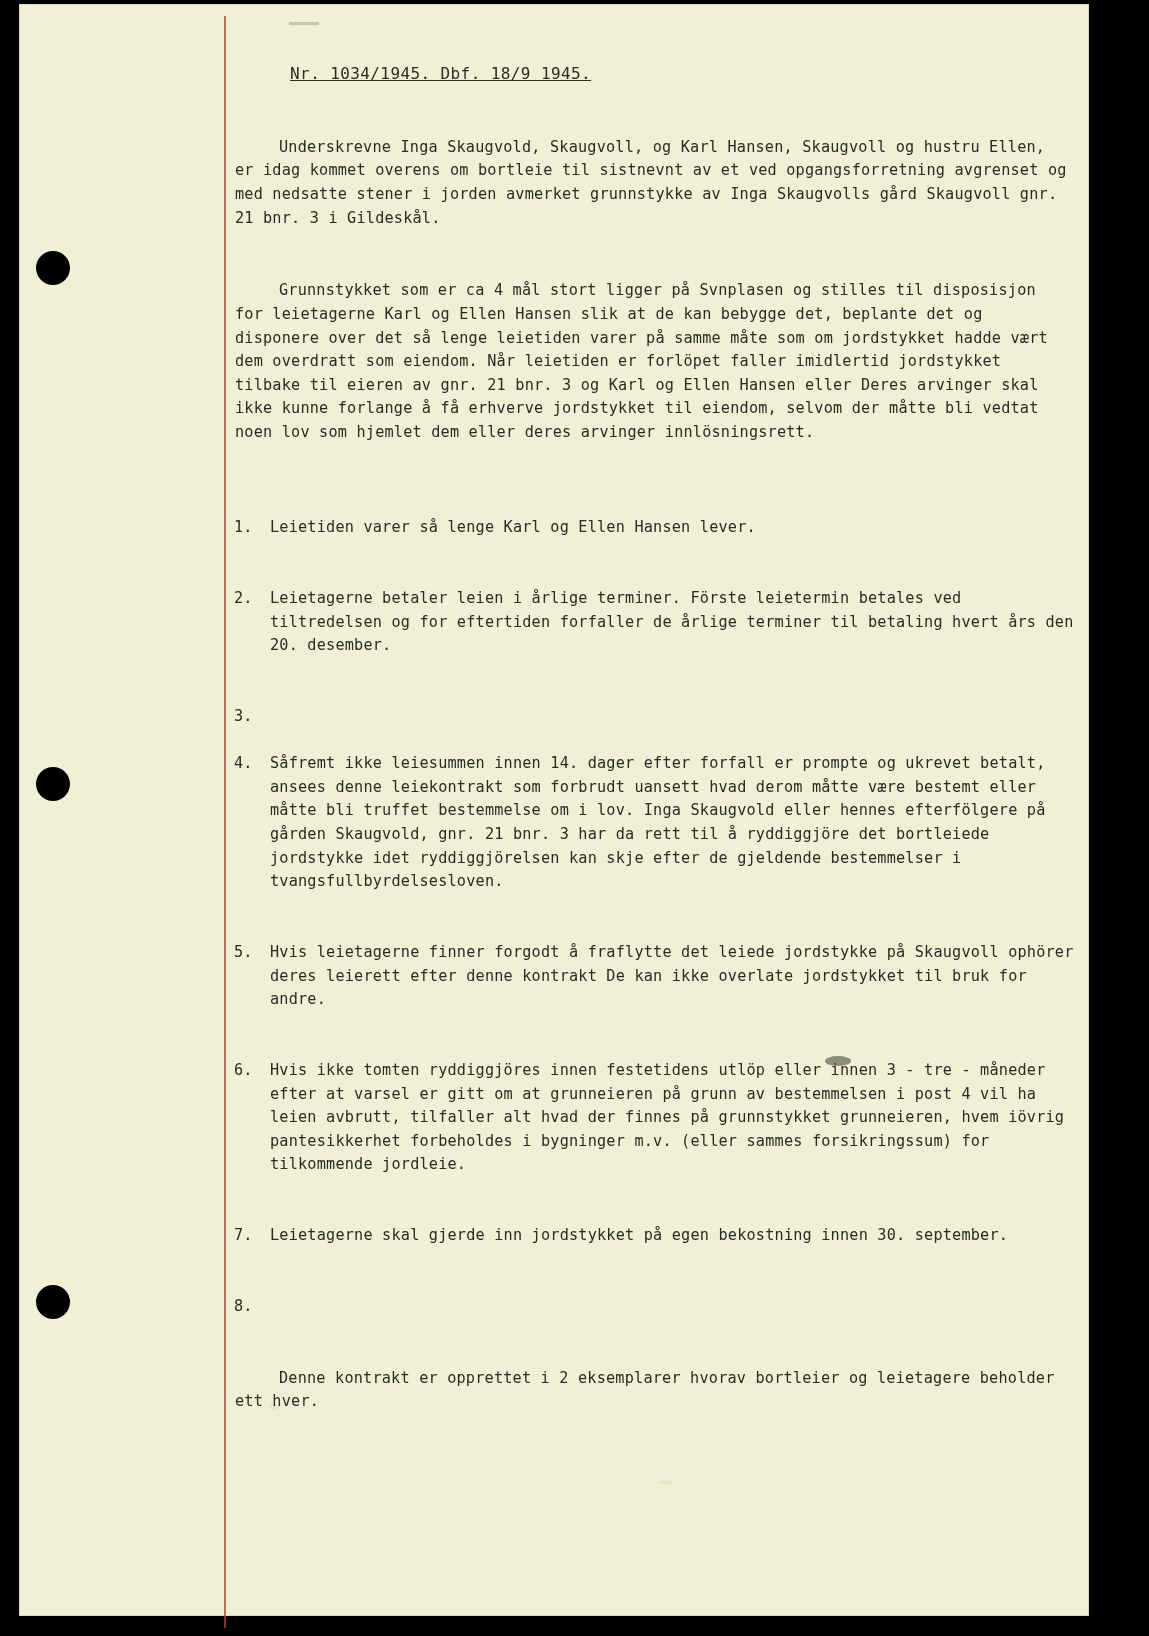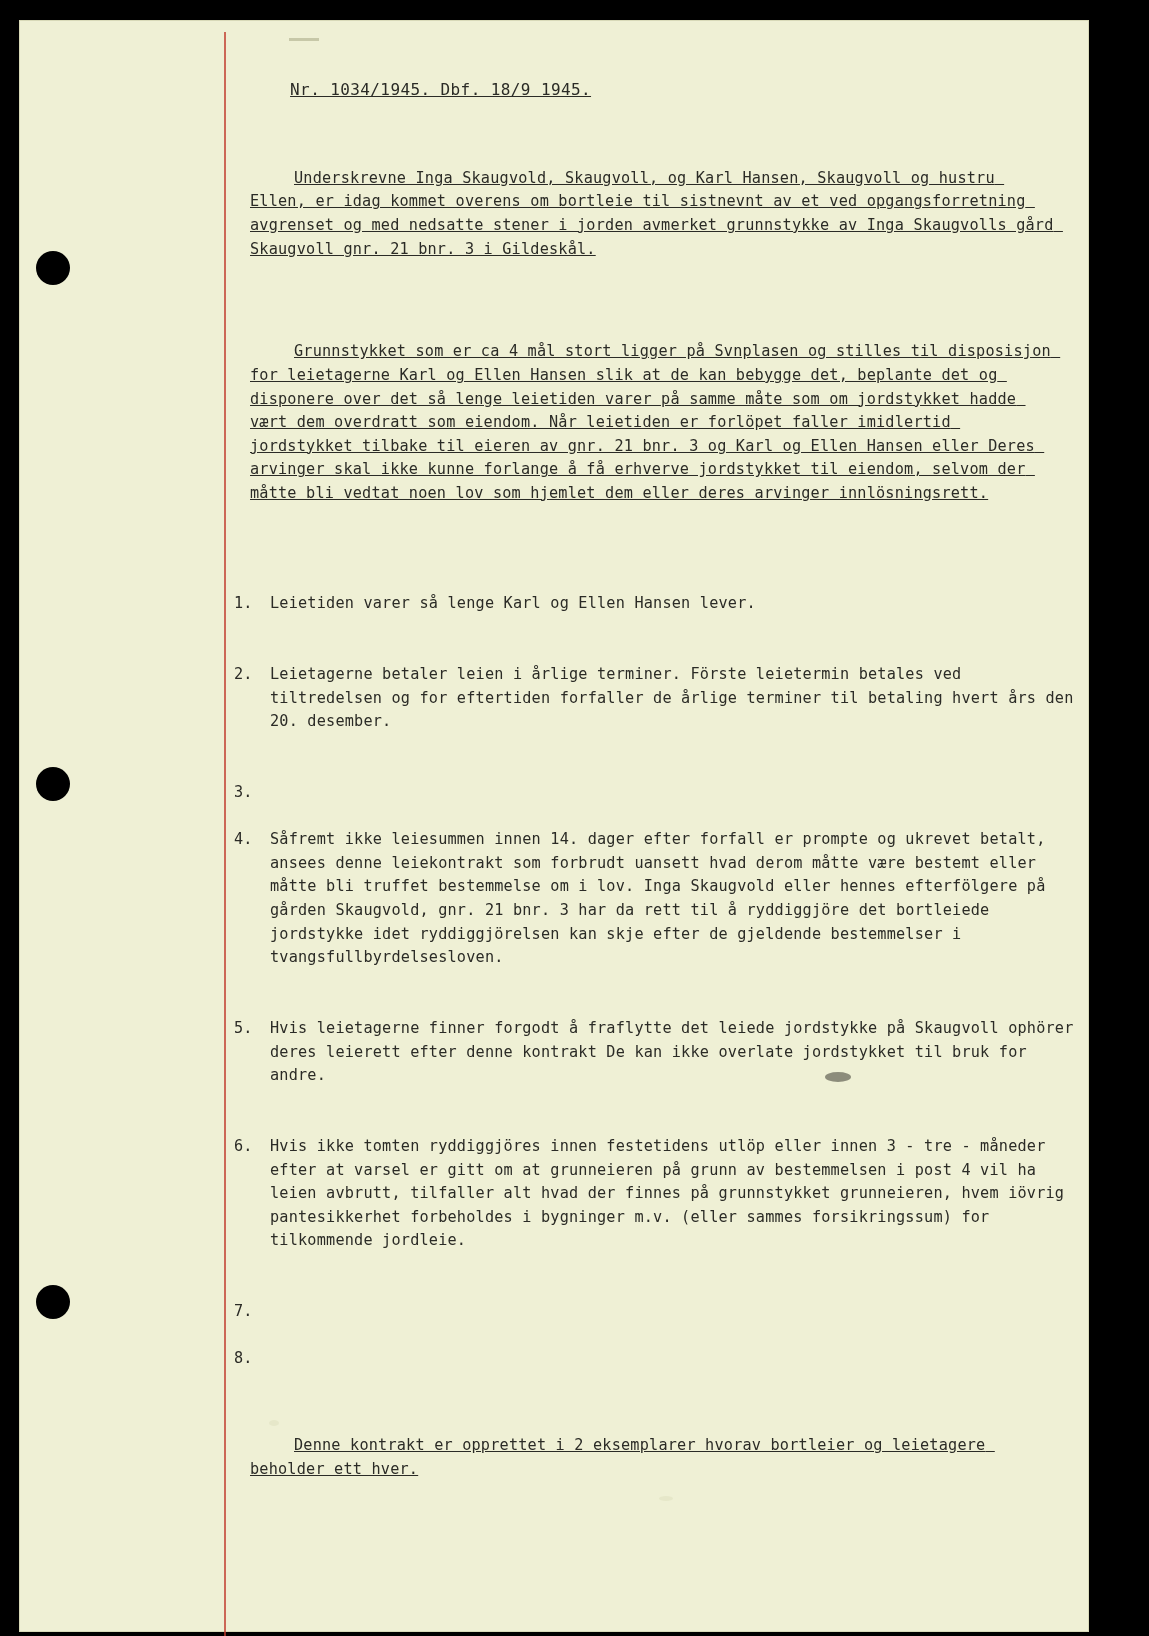--- a/index.html
+++ b/index.html
@@ -10,21 +10,21 @@
   #page {
     position: relative;
     width: 1149px;
     height: 1636px;
     background: #000000;
     overflow: hidden;
   }
   #sheet {
     position: absolute;
     left: 19px;
-    top: 20px;
+    top: 4px;
     width: 1070px;
     height: 1612px;
     background: #eff0d5;
     box-shadow: 0 0 0 1px #d8d9b8 inset;
   }
   
   .hole {
     position: absolute;
     width: 34px;
     height: 34px;
@@ -66,23 +66,22 @@
     margin-bottom: 26px;
   }
   .title {
     display: block;
     margin-left: 185px;
     margin-bottom: 20px;
     letter-spacing: 0.6px;
   }
   .para {
     display: block;
-    margin: 16px;
+    margin: 1px;
     text-indent: 44px;
-    text-decoration: underline;
   }
   .item {
     display: block;
     position: relative;
     padding-left: 36px;
   }
   .item > .num {
     position: absolute;
     left: 0;
     top: 0;
@@ -122,21 +121,21 @@
       <span class="hdr">Nr. 1034/1945. Dbf. 18/9 1945.</span>
       <span class="para">Underskrevne Inga Skaugvold, Skaugvoll, og Karl Hansen, Skaugvoll og hustru Ellen, er idag kommet overens om bortleie til sistnevnt av et ved opgangsforretning avgrenset og med nedsatte stener i jorden avmerket grunnstykke av Inga Skaugvolls gård Skaugvoll gnr. 21 bnr. 3 i Gildeskål.</span>
       <span class="para">Grunnstykket som er ca 4 mål stort ligger på Svnplasen og stilles til disposisjon for leietagerne Karl og Ellen Hansen slik at de kan bebygge det, beplante det og disponere over det så lenge leietiden varer på samme måte som om jordstykket hadde vært dem overdratt som eiendom. Når leietiden er forlöpet faller imidlertid jordstykket tilbake til eieren av gnr. 21 bnr. 3 og Karl og Ellen Hansen eller Deres arvinger skal ikke kunne forlange å få erhverve jordstykket til eiendom, selvom der måtte bli vedtat noen lov som hjemlet dem eller deres arvinger innlösningsrett.</span>
 
       <span class="item"><span class="num">1.</span><span>Leietiden varer så lenge Karl og Ellen Hansen lever.</span></span>
       <span class="item"><span class="num">2.</span><span>Leietagerne betaler leien i årlige terminer. Förste leietermin betales ved tiltredelsen og for eftertiden forfaller de årlige terminer til betaling hvert års den 20. desember.</span></span>
       <span class="item"><span class="num">3.</span></span>
       <span class="item"><span class="num">4.</span><span>Såfremt ikke leiesummen innen 14. dager efter forfall er prompte og ukrevet betalt, ansees denne leiekontrakt som forbrudt uansett hvad derom måtte være bestemt eller måtte bli truffet bestemmelse om i lov. Inga Skaugvold eller hennes efterfölgere på gården Skaugvold, gnr. 21 bnr. 3 har da rett til å ryddiggjöre det bortleiede jordstykke idet ryddiggjörelsen kan skje efter de gjeldende bestemmelser i tvangsfullbyrdelsesloven.</span></span>
       <span class="item"><span class="num">5.</span><span>Hvis leietagerne finner forgodt å fraflytte det leiede jordstykke på Skaugvoll ophörer deres leierett efter denne kontrakt De kan ikke overlate jordstykket til bruk for andre.</span></span>
       <span class="item"><span class="num">6.</span><span>Hvis ikke tomten ryddiggjöres innen festetidens utlöp eller innen 3 - tre - måneder efter at varsel er gitt om at grunneieren på grunn av bestemmelsen i post 4 vil ha leien avbrutt, tilfaller alt hvad der finnes på grunnstykket grunneieren, hvem iövrig pantesikkerhet forbeholdes i bygninger m.v. (eller sammes forsikringssum) for tilkommende jordleie.</span></span>
-      <span class="item"><span class="num">7.</span></span>
+      <span class="item"><span class="num">7.</span><span>Leietagerne skal gjerde inn jordstykket på egen bekostning innen 30. september.</span></span>
       <span class="item"><span class="num">8.</span></span>
 
       <span class="para">Denne kontrakt er opprettet i 2 eksemplarer hvorav bortleier og leietagere beholder ett hver.</span>
       
 
       
 
       
       
       

